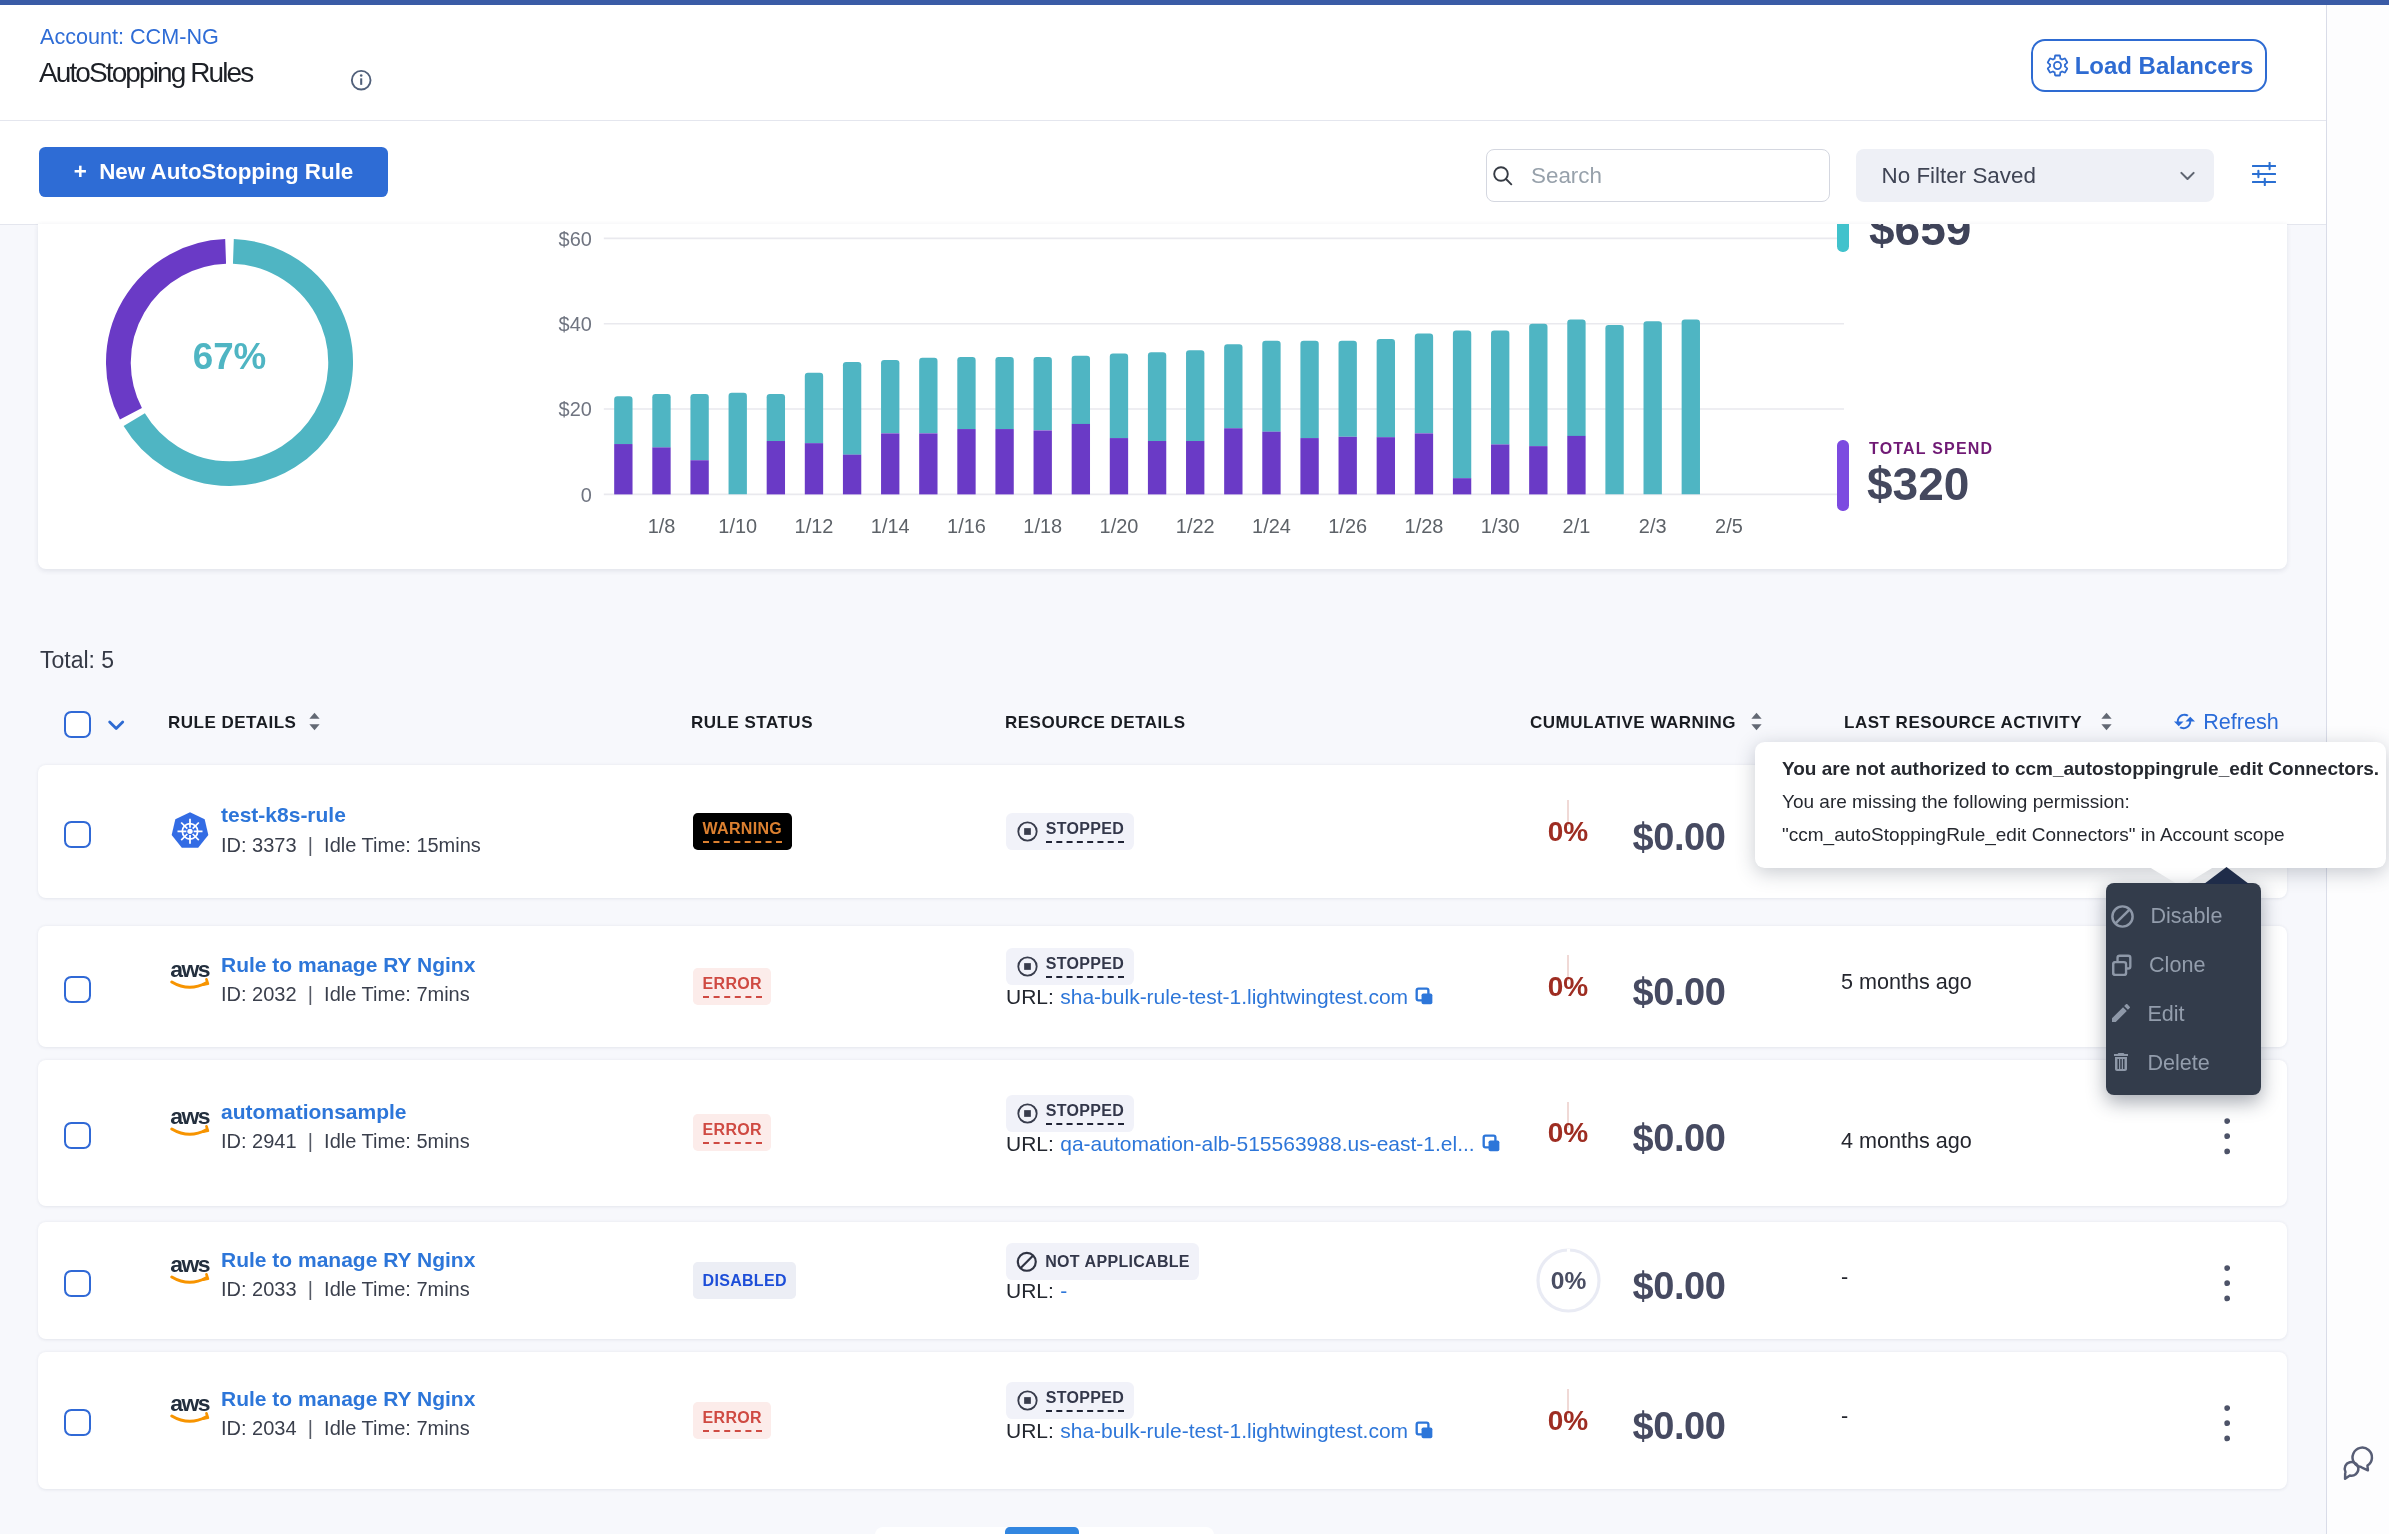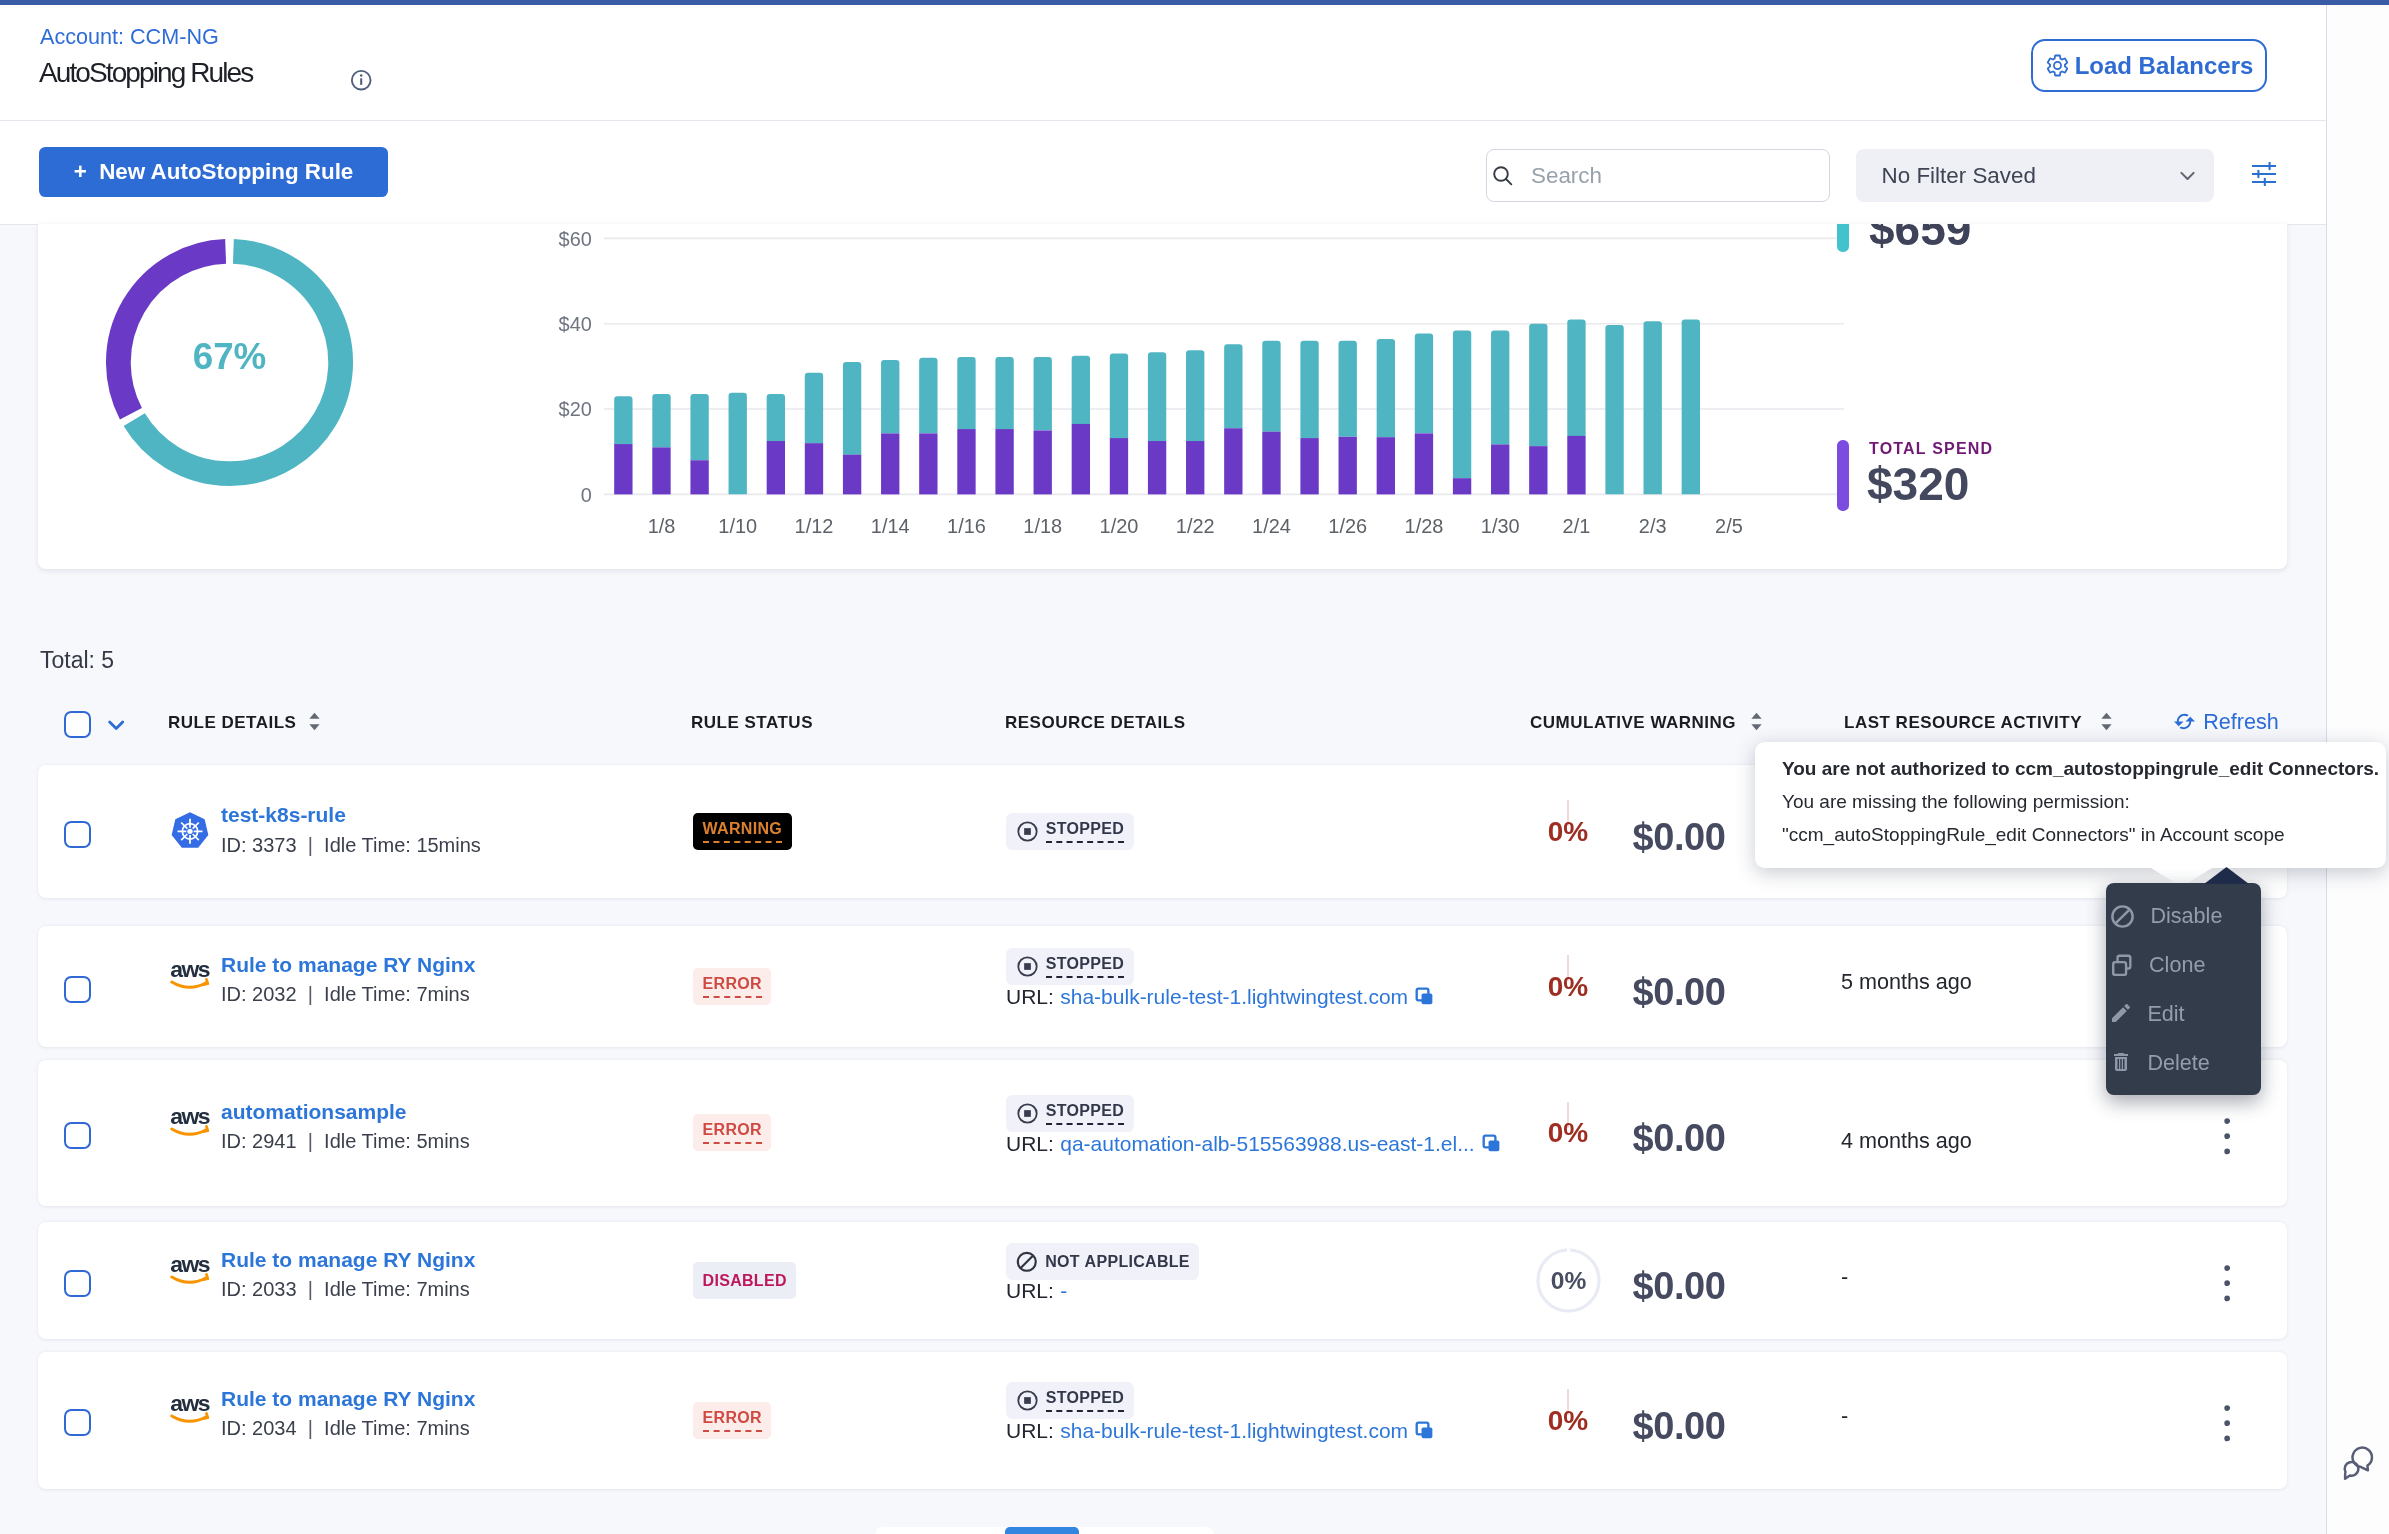--- a/index.html
+++ b/index.html
@@ -309,21 +309,21 @@
 <div class="card" style="left:38px;top:1222px;width:2249px;height:117px">
 <div class="cb" style="left:25.6px;top:48px"></div>
 <div style="position:absolute;left:132px;top:34px"><svg width="40" height="38" viewBox="0 0 50 48">
 <text x="0" y="20" font-family="Liberation Sans" font-weight="bold" font-size="29" letter-spacing="-2" fill="#232f3e">aws</text>
 <path d="M2 26.5 Q 24 39.5 45.5 27.5" fill="none" stroke="#f79400" stroke-width="3.8" stroke-linecap="round"></path>
 <path d="M45.8 23.2 L47.6 28.8 L41.8 29.9" fill="none" stroke="#f79400" stroke-width="3.4" stroke-linecap="round" stroke-linejoin="round"></path>
 </svg></div>
 <div class="rtitle" style="left:183px;top:25.6px">Rule to manage RY Nginx</div>
 <div class="rid" style="left:183px;top:56px">ID: 2033 <span class="sep">|</span> Idle Time: 7mins</div>
 <div style="position:absolute;left:655px;top:40px"><span class="st" style="background:#eceef5">
-        <span class="bt" style="color:#be185d">DISABLED</span>
+        <span class="bt" style="color:#1d4ed8">DISABLED</span>
       </span></div>
 <div style="position:absolute;left:968px;top:21px"><span class="badge">
         <span style="display:inline-flex;align-items:center;gap:8px">
           <svg width="21.6" height="21.6" viewBox="0 0 24 24" style="flex:none">
             <circle cx="12" cy="12" r="10" fill="none" stroke="#2f3342" stroke-width="2.4"></circle>
             <line x1="5.2" y1="18.8" x2="18.8" y2="5.2" stroke="#2f3342" stroke-width="2.4"></line>
           </svg>
           <span class="bt">NOT&nbsp;APPLICABLE</span>
         </span>
       </span></div>

